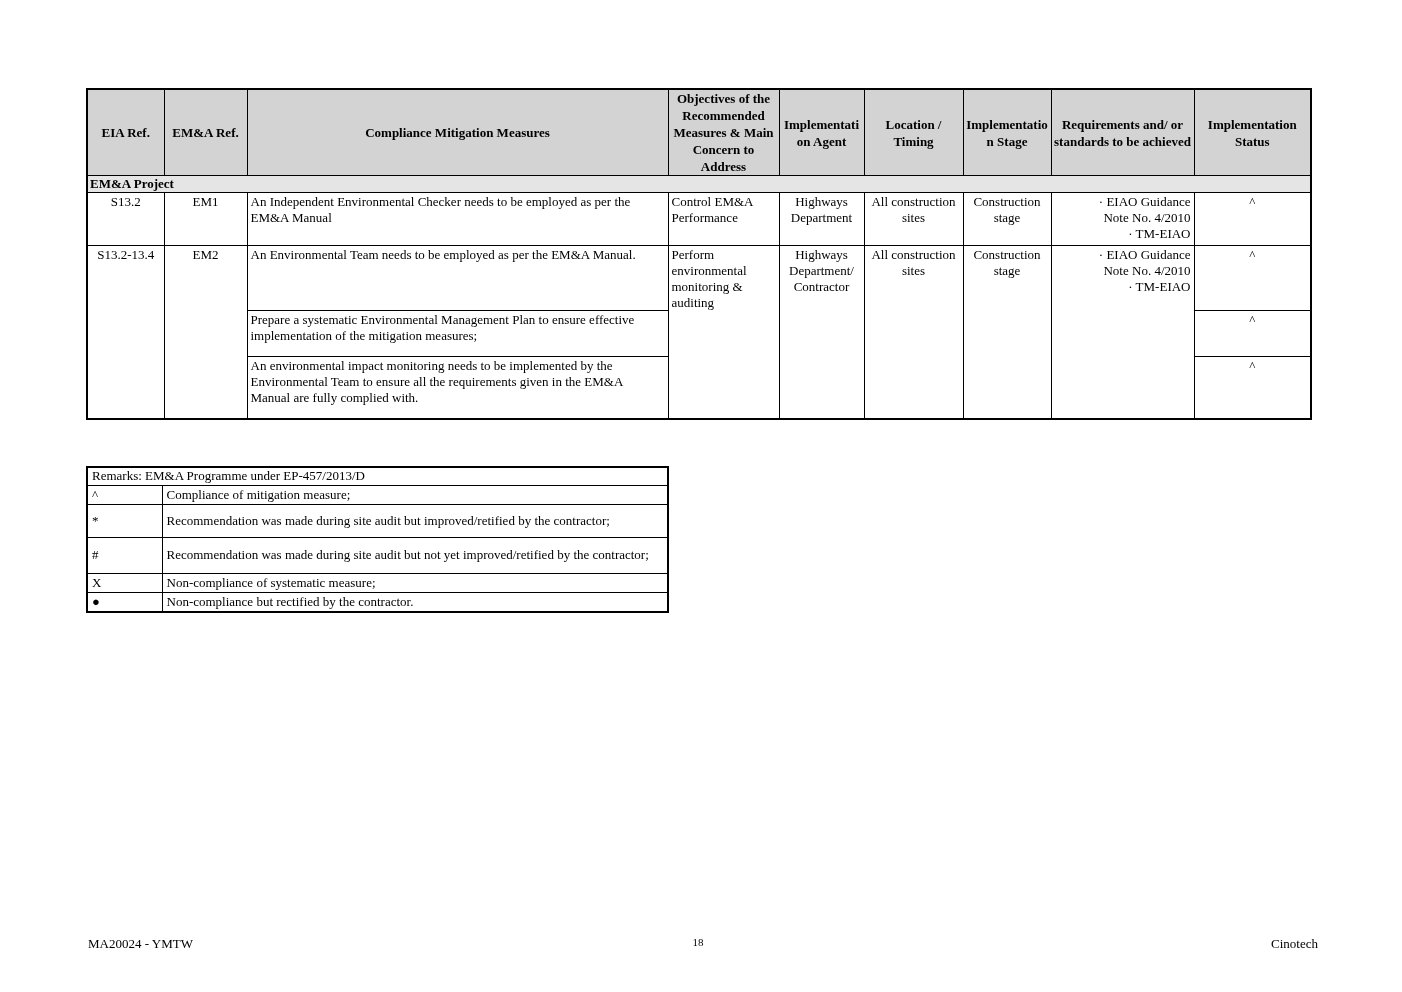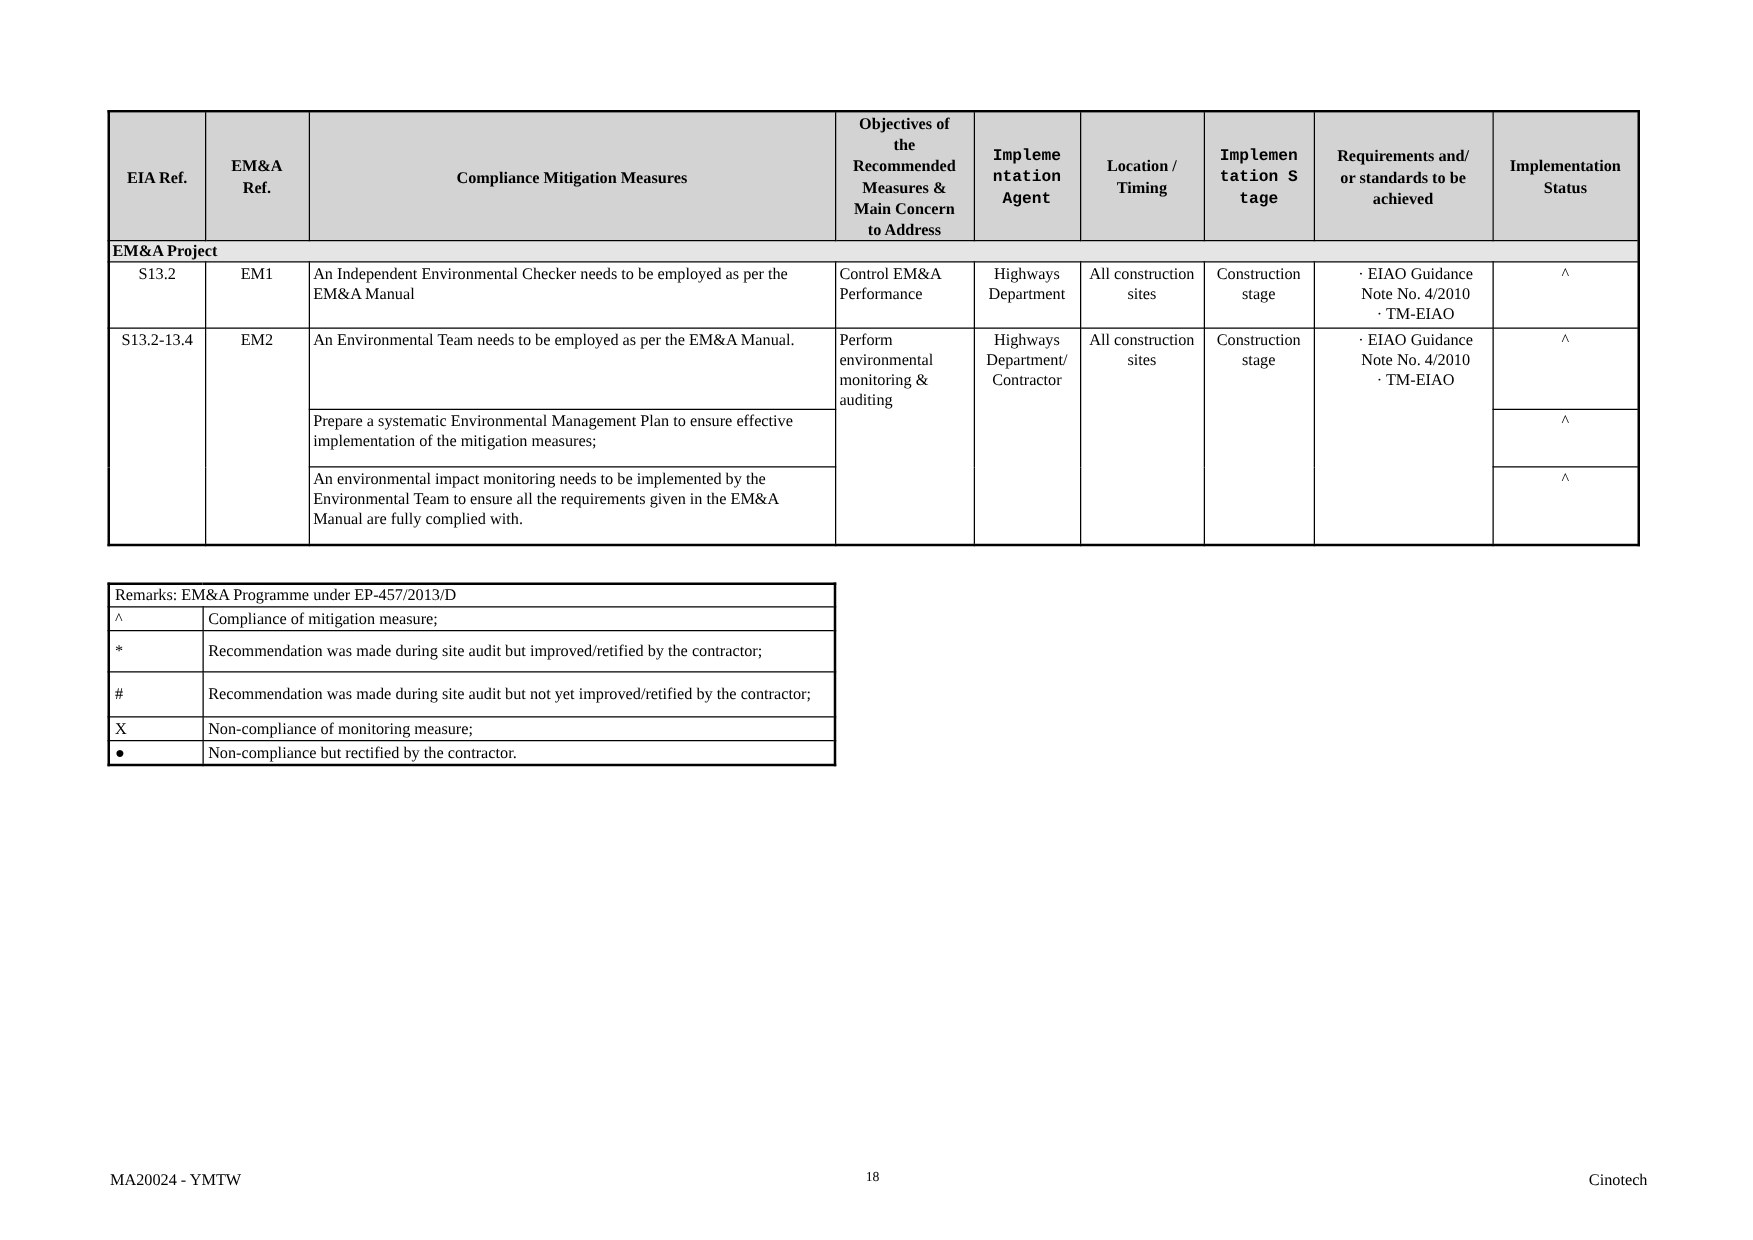--- a/index.html
+++ b/index.html
@@ -31,25 +31,25 @@
   }
   .main-table th, .main-table td {
     border: 1px solid #000;
     overflow: hidden;
   }
   .main-table th {
     background: #d3d3d3;
     font-weight: bold;
     text-align: center;
     vertical-align: middle;
-    padding: 0 12px;
+    padding: 0 2px;
     line-height: 17px;
     margin-left: 48px;
   }
-  .main-table th.brk { word-break: break-all; font-family: Liberation Mono, monospace; }
+  .main-table th.brk { word-break: break-all; }
   .main-table td {
     vertical-align: top;
     padding: 1px 3px;
     line-height: 16px;
   }
   .section-row td {
     background: #e5e5e5;
     font-weight: bold;
     text-align: left;
     padding: 0 2px;
@@ -57,21 +57,21 @@
   }
   .c-center { text-align: center; }
   .c-left   { text-align: left; }
   .status-cell { text-align: center; line-height: 15px; }
   .h-header  { height: 85px; }
   .h-section { height: 17px; }
   .h-em1     { height: 53px; padding-left: 42px; }
   .h-em2a    { height: 65px; }
   .h-em2b    { height: 46px; }
   .h-em2c    { height: 62px; }
-  .req-item { text-align: center; margin-left: 20px; }
+  .req-item { text-align: right; margin-left: 20px; }
   
   .remarks-table {
     position: absolute;
     left: 86px;
     top: 466px;
     width: 581px;
     border-collapse: collapse;
     table-layout: fixed;
     border: 2px solid #000;
     font-size: 13px;
@@ -177,21 +177,21 @@
     <tr style="height:33px">
       <td>*</td>
       <td>Recommendation was made during site audit but improved/retified by the contractor;</td>
     </tr>
     <tr style="height:36px">
       <td>#</td>
       <td>Recommendation was made during site audit but not yet improved/retified by the contractor;</td>
     </tr>
     <tr style="height:19px">
       <td>X</td>
-      <td>Non-compliance of monitoring measure;</td>
+      <td>Non-compliance of systematic measure;</td>
     </tr>
     <tr style="height:20px">
       <td>●</td>
       <td>Non-compliance but rectified by the contractor.</td>
     </tr>
   </tbody>
     </table>
 
   <div class="footer-left">MA20024 - YMTW</div>
   <div class="footer-center">18</div>

